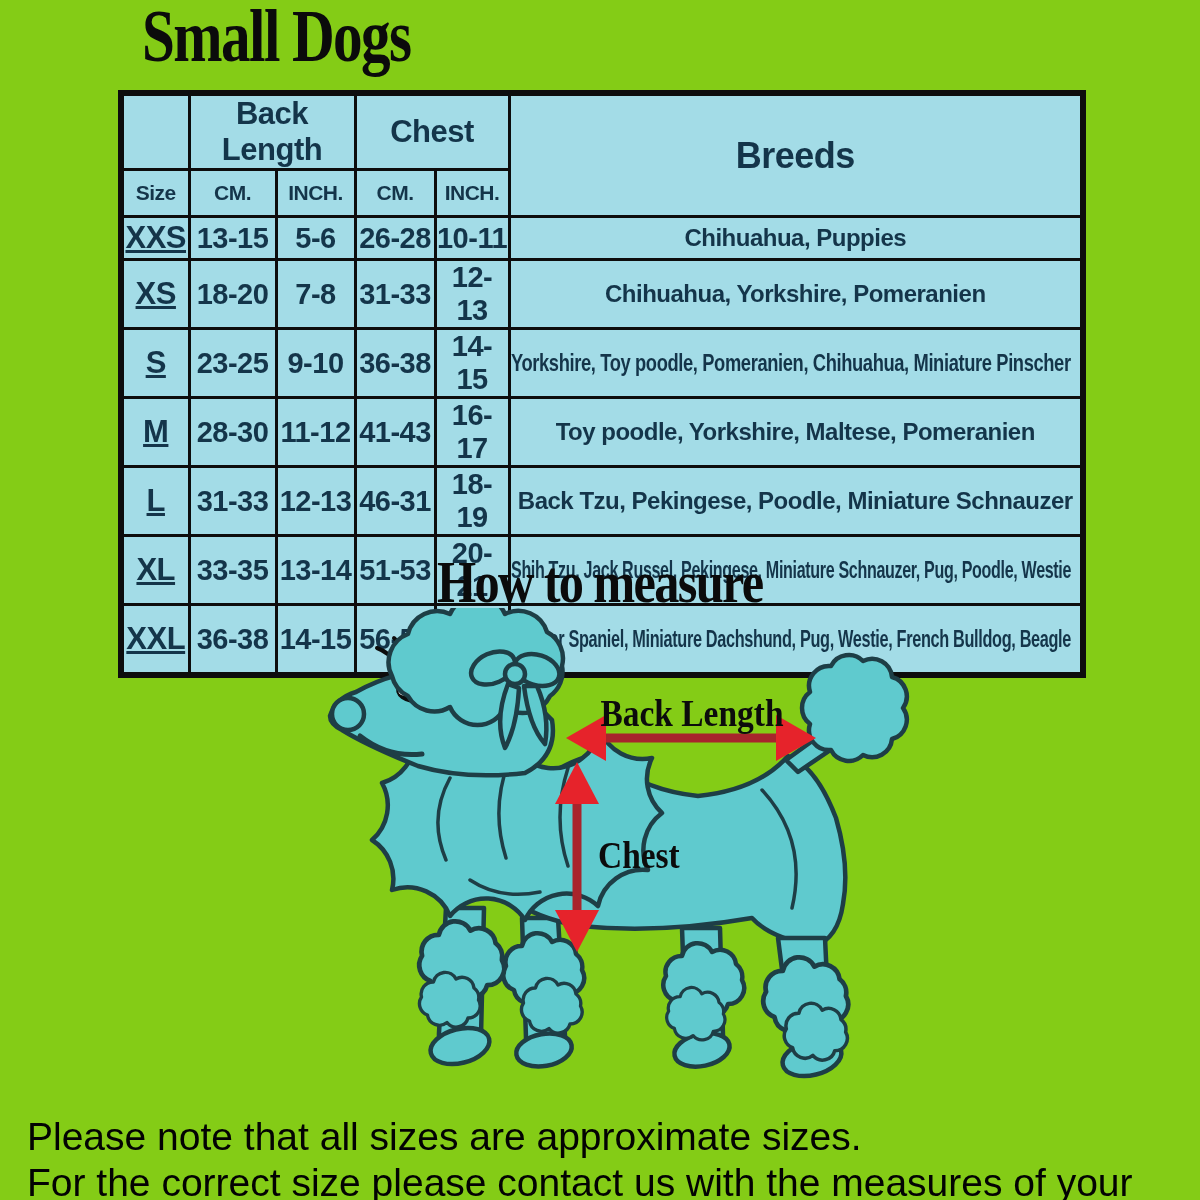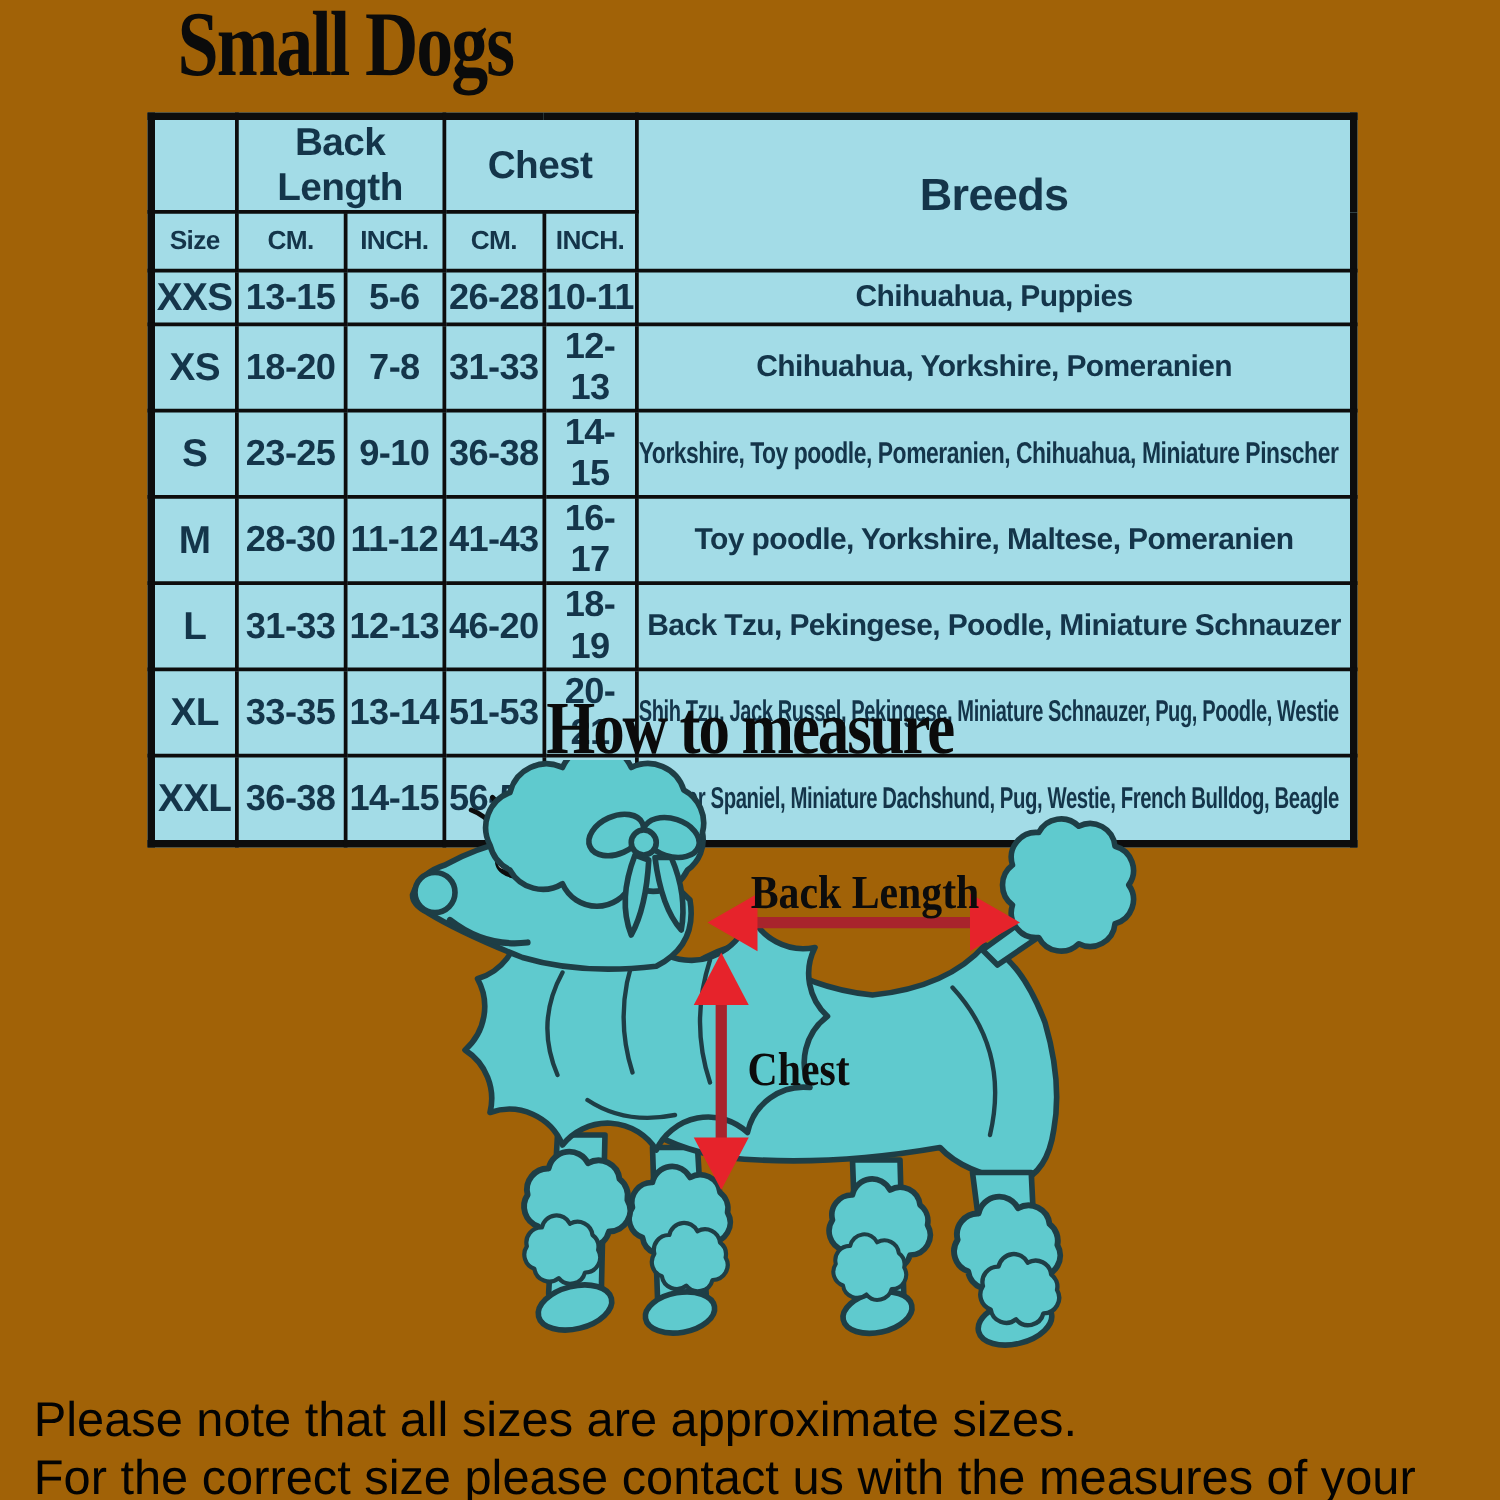--- a/index.html
+++ b/index.html
@@ -1,33 +1,33 @@
 <!DOCTYPE html>
 <html><head>
 <meta charset="utf-8">
 <style>
   html,body{margin:0;padding:0;background:#fff;}
-  #stage{position:relative;width:1200px;height:1200px;background:#a16207;overflow:hidden;
+  #stage{position:relative;width:1200px;height:1200px;background:#84cc16;overflow:hidden;
          font-family:"Liberation Sans",sans-serif;}
   .big-title{position:absolute;left:142px;top:-6px;font-family:"Liberation Serif",serif;
          font-weight:bold;font-size:74px;color:#0b0b0b;transform:scaleX(0.8);
          transform-origin:left top;letter-spacing:-2px;white-space:nowrap;}
   .section-title{position:absolute;left:0;right:0;top:548px;text-align:center;}
   .section-title span{display:inline-block;font-family:"Liberation Serif",serif;font-weight:bold;
          font-size:60px;color:#0b0b0b;transform:scaleX(0.84);transform-origin:center top;
          letter-spacing:-2px;white-space:nowrap;}
   table.size-chart{position:absolute;left:118px;top:90px;width:962px;border-collapse:collapse;
          table-layout:fixed;background:#a3dce7;border:6px solid #0d0d0d;}
   .size-chart th,.size-chart td{border:3px solid #0d0d0d;text-align:center;color:#14354a;
          font-weight:bold;padding:0;overflow:hidden;letter-spacing:-0.5px;}
   .hdr-group{font-size:31px;height:50px;color:#11334a;}
   .hdr-red{color:#da3a49;font-size:21px;height:44px;}
   .hdr-breeds{font-size:36px;color:#11334a;}
   .size-chart tbody td{height:40px;}
-  .cell-size{font-size:31px;}
+  .cell-size{font-size:31px;text-decoration:underline;}
   .cell-num{font-size:29px;margin-top:36px;}
   .breeds-cell{text-align:left;padding-left:7px;font-size:24px;text-decoration:underline;}
   .fit{display:inline-block;white-space:nowrap;transform-origin:left center;}
   .notes{position:absolute;left:27px;top:1114px;font-size:39px;color:#030303;line-height:46px;}
   .dog-svg{position:absolute;left:300px;top:608px;}
 </style>
 </head>
 <body>
 
 <div id="stage">
@@ -88,21 +88,21 @@
         <td class="cell-num">28-30</td>
         <td class="cell-num">11-12</td>
         <td class="cell-num">41-43</td>
         <td class="cell-num">16-17</td>
         <td class="breeds-cell"><span class="fit">Toy poodle, Yorkshire, Maltese, Pomeranien</span></td>
       </tr>
       <tr>
         <td class="cell-size">L</td>
         <td class="cell-num">31-33</td>
         <td class="cell-num">12-13</td>
-        <td class="cell-num">46-20</td>
+        <td class="cell-num">46-31</td>
         <td class="cell-num">18-19</td>
         <td class="breeds-cell"><span class="fit">Back Tzu, Pekingese, Poodle, Miniature Schnauzer</span></td>
       </tr>
       <tr>
         <td class="cell-size">XL</td>
         <td class="cell-num">33-35</td>
         <td class="cell-num">13-14</td>
         <td class="cell-num">51-53</td>
         <td class="cell-num">20-21</td>
         <td class="breeds-cell"><span class="fit" style="transform: scaleX(0.669856);">Shih Tzu, Jack Russel, Pekingese, Miniature Schnauzer, Pug, Poodle, Westie</span></td>

